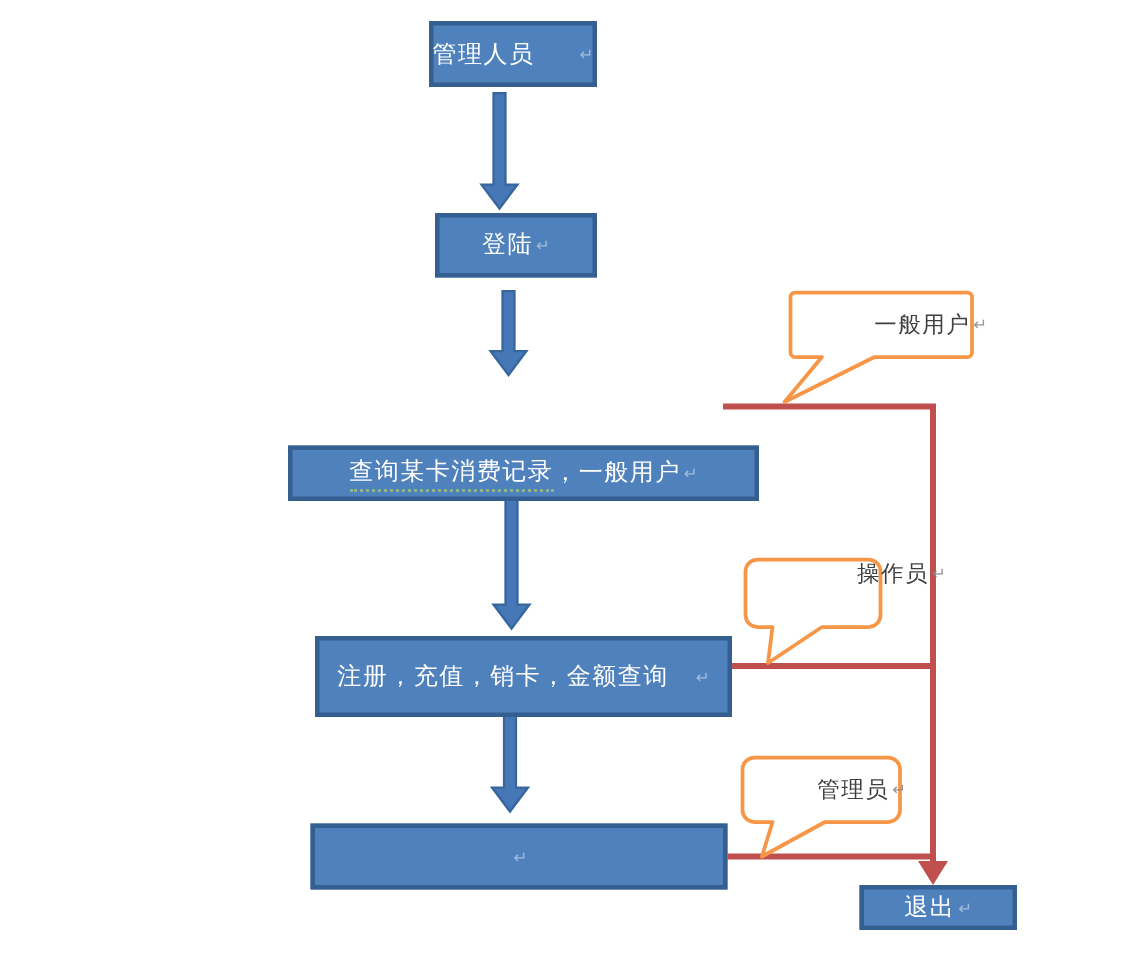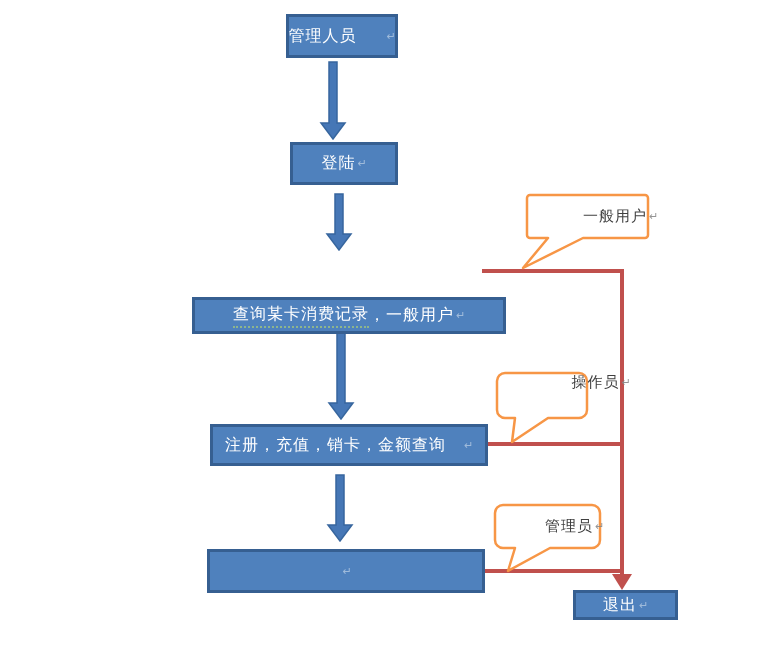--- a/index.html
+++ b/index.html
@@ -77,21 +77,21 @@
     <span>登陆</span>
       <span class="pmark">↵</span>
   </div>
 
   <div class="node" style="left:192px;top:258px;width:314px;height:37px;margin-top:39px;">
     <span class="u">查询某卡消费记录</span>
       <span>，一般用户</span>
       <span class="pmark">↵</span>
   </div>
 
-  <div class="node" style="left:210px;top:424px;width:278px;height:42px;gap:16px;">
+  <div class="node" style="left:210px;top:424px;width:278px;height:54px;gap:16px;">
     <span>注册，充值，销卡，金额查询</span>
       <span class="pmark">↵</span>
   </div>
 
   <div class="node" style="left:207px;top:549px;width:278px;height:44px;">
       <span class="pmark">↵</span>
   </div>
 
   <div class="node" style="left:573px;top:590px;width:105px;height:30px;">
     <span>退出</span>

